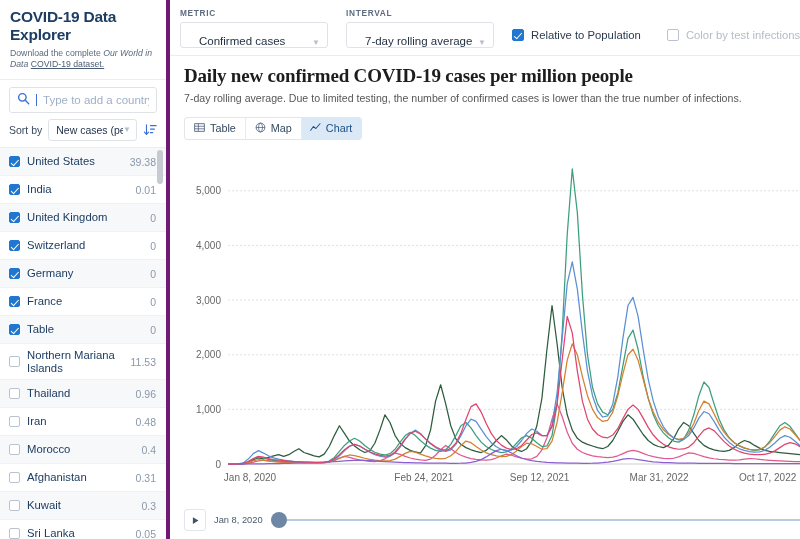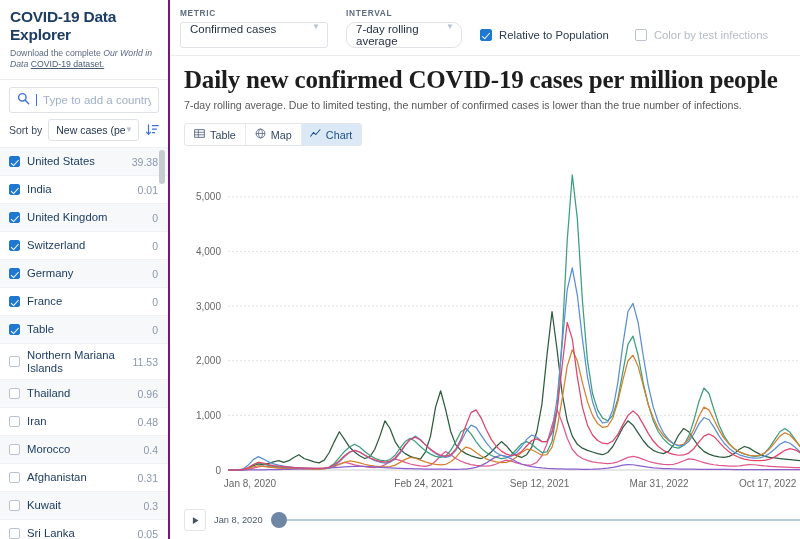--- a/index.html
+++ b/index.html
@@ -10,21 +10,21 @@
     background: #fff;
     font-family: "Liberation Sans", sans-serif;
     -webkit-font-smoothing: antialiased;
   }
   #app { display: flex; width: 800px; height: 539px; position: relative; }
 
   
   #sidebar {
     width: 170px; height: 539px;
     background: #fff;
-    border-right: 2px solid #701a75;
+    border-right: 4px solid #701a75;
     display: flex; flex-direction: column;
     position: relative;
     flex: 0 0 170px;
   }
   .explorer-header {
     padding: 8px 10px 8px 10px;
     border-bottom: 1px solid #ededed;
   }
   .explorer-title {
     font-size: 15.5px; font-weight: 700; color: #1d3d63;
@@ -117,26 +117,26 @@
     border-bottom: 1px solid #ececec;
     height: 56px;
   }
   .ctrl-group { display: flex; flex-direction: column; margin-right: 18px; }
   .ctrl-label {
     font-size: 8.3px; letter-spacing: 0.7px; color: #5d6b80;
     text-transform: uppercase; margin-bottom: 4px; font-weight: 700;
   }
   .ctrl-select {
     border: 1px solid #dfe3e8; border-radius: 3px; background: #fff;
-    height: 26px; display: flex; align-items: flex-start;
-    justify-content: space-between; padding: 0 7px 0 9px;
+    height: 26px; display: flex; align-items: flex-end;
+    justify-content: space-between; padding: 0 7px 0 18px;
     font-size: 11.5px; color: #1f2d3f;
   }
   .ctrl-select.metric { width: 148px; }
-  .ctrl-select.interval { width: 116px; border-radius: 9px; }
+  .ctrl-select.interval { width: 148px; }
   .check-item {
     display: flex; align-items: center; gap: 7px;
     height: 26px; margin-right: 26px;
   }
   .check-item .label { font-size: 11.3px; color: #2b3a4e; white-space: nowrap; }
   .check-item.disabled .label { color: #b3bcc8; }
   .cb2 {
     width: 12px; height: 12px; flex: 0 0 12px;
     border: 1px solid #b9c3d0; border-radius: 2px; background: #fff;
     position: relative;
@@ -146,21 +146,21 @@
     content: ""; position: absolute; left: 3.3px; top: 0.8px;
     width: 3px; height: 7px;
     border: solid #fff; border-width: 0 1.7px 1.7px 0;
     transform: rotate(42deg);
   }
 
   .chart-area { flex: 1 1 auto; position: relative; padding: 10px 14px 0 14px; }
   .chart-head { display: flex; justify-content: space-between; align-items: flex-start; }
   .chart-title {
     font-family: "Liberation Serif", serif;
-    font-size: 25px; font-weight: 700; color: #1d1d1d;
+    font-size: 19px; font-weight: 700; color: #1d1d1d;
     letter-spacing: -0.2px; line-height: 1.1;
   }
   .chart-sub {
     font-size: 10.6px; color: #575757; margin-top: 5px; line-height: 1.3;
   }
 
   .tabs-row {
     display: flex; justify-content: space-between; align-items: center;
     margin-top: 11px;
   }

